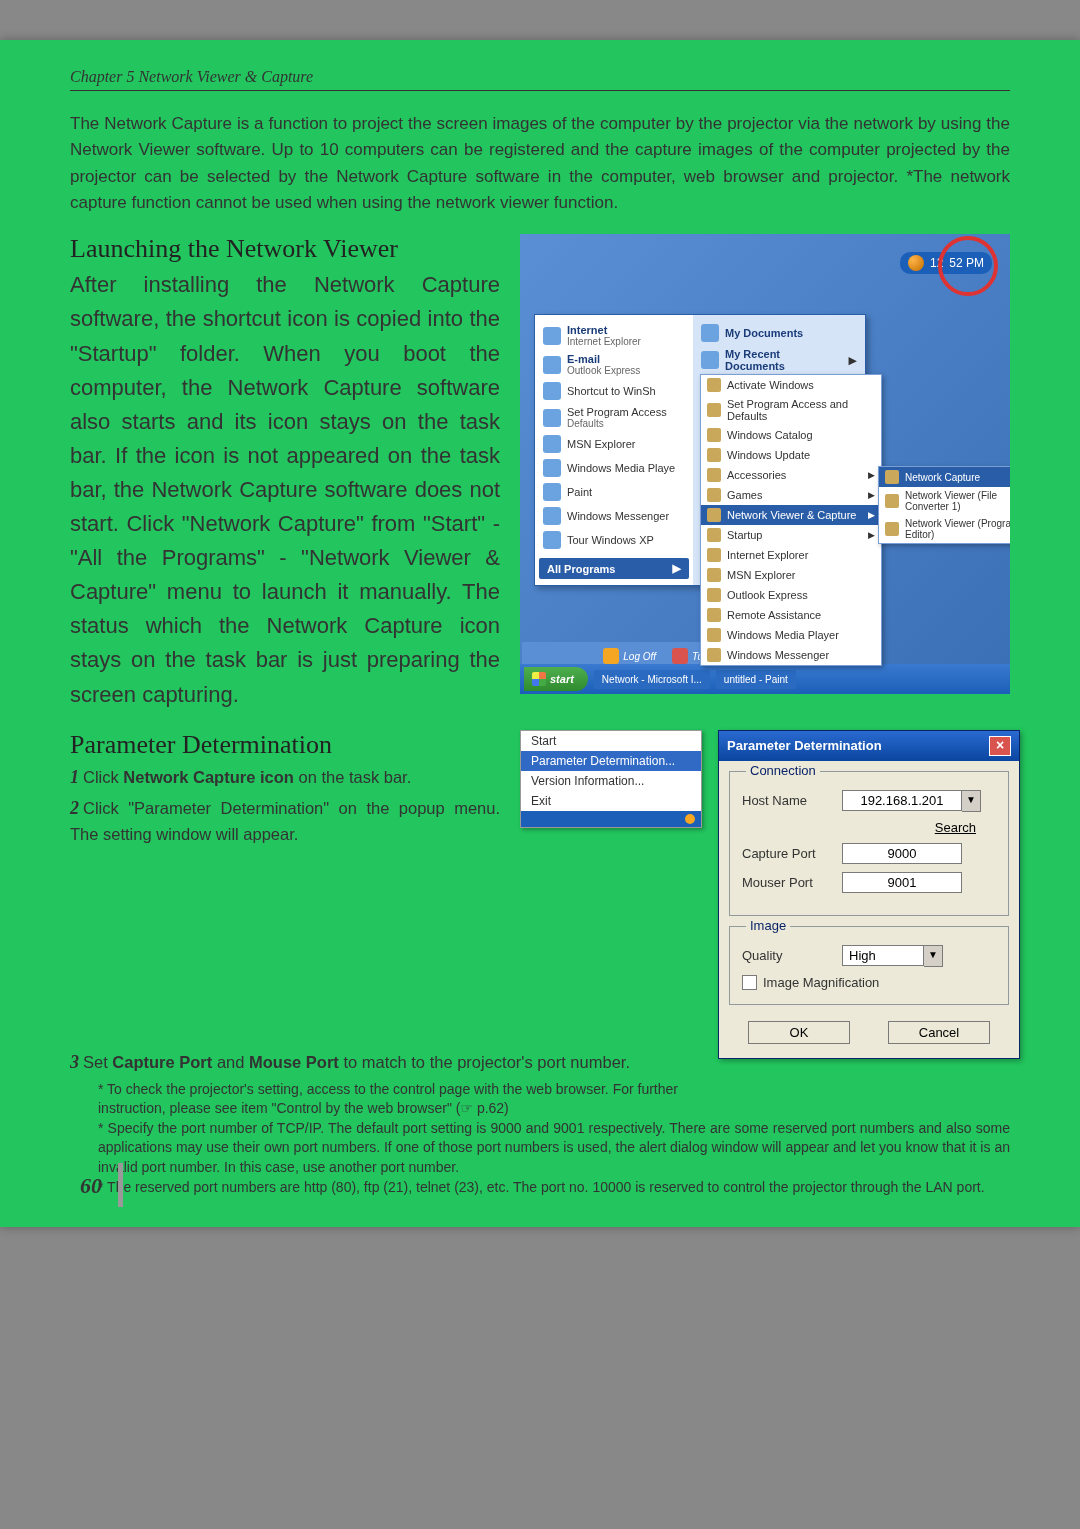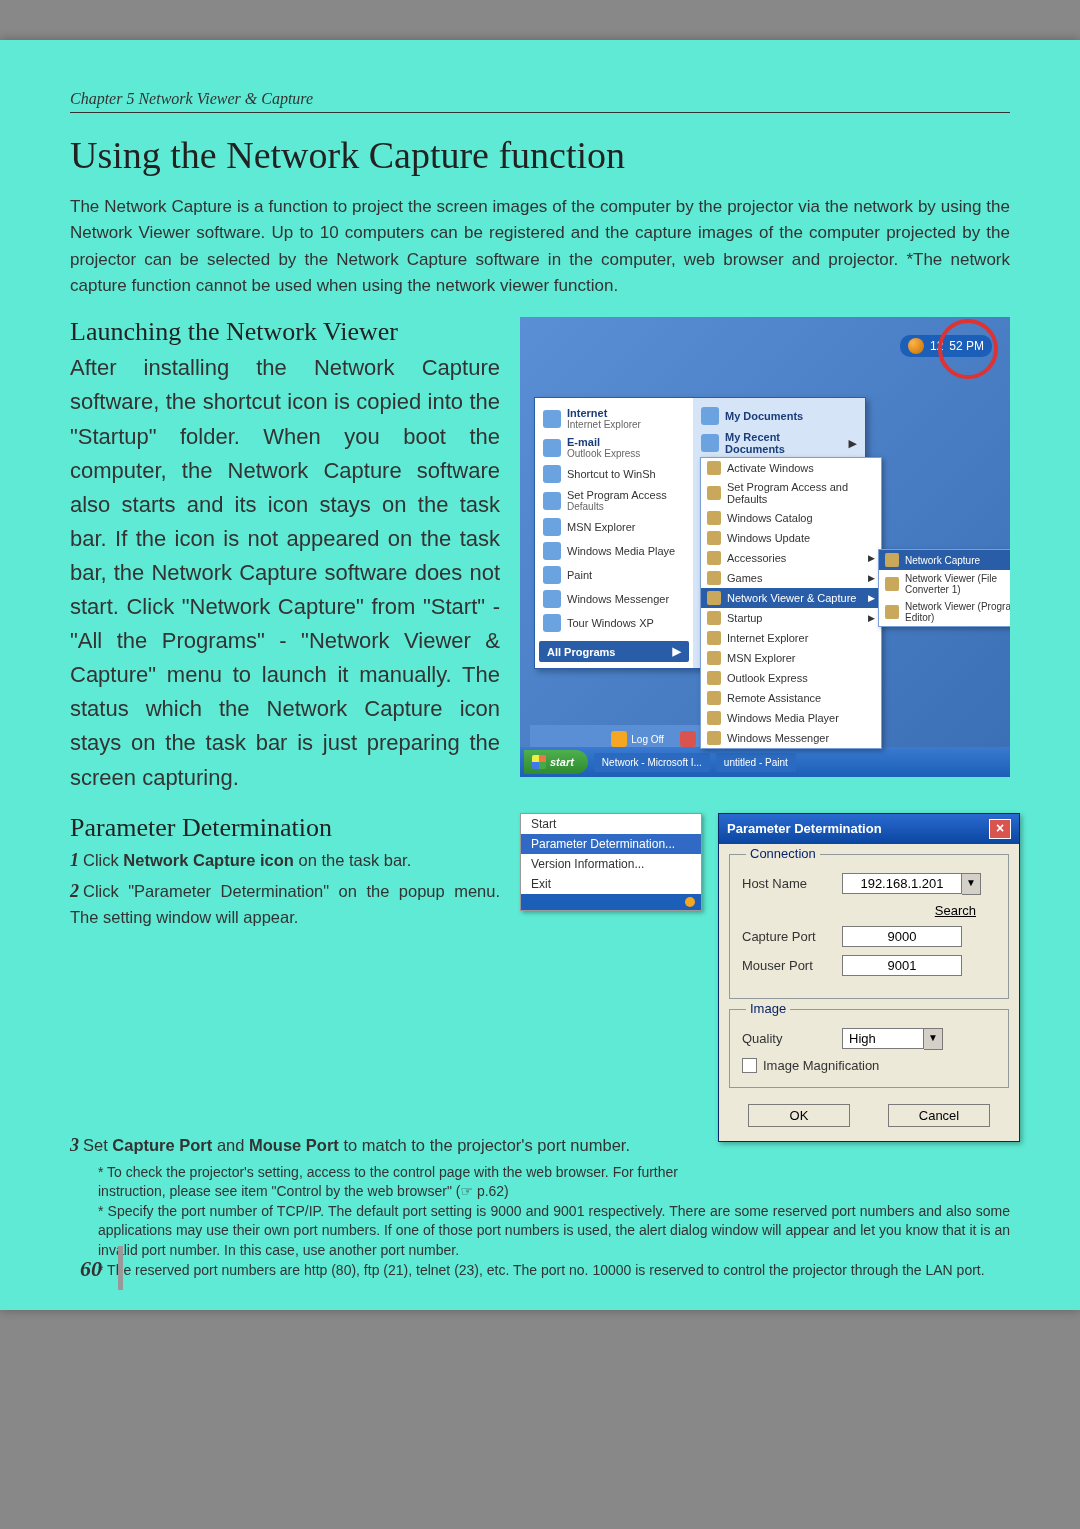--- a/index.html
+++ b/index.html
@@ -3,24 +3,24 @@
 <meta charset="utf-8">
 <style>
   body {
     margin: 0;
     padding: 0;
     background: #888;
     font-family: Georgia, 'Times New Roman', serif;
     width: 1080px;
   }
   .page {
-    background: #5eead4;
+    background: #22c55e;
     width: 940px;
     margin: 40px auto;
-    padding: 50px 70px 30px 70px;
+    padding: 28px 70px 30px 70px;
     box-shadow: 0 0 10px rgba(0,0,0,0.3);
     position: relative;
   }
   .chapter-line {
     border-bottom: 1px solid #333;
     padding-bottom: 4px;
     margin-bottom: 20px;
   }
   .chapter-line span {
     font-style: italic;
@@ -403,21 +403,20 @@
   }
 </style>
 </head>
 <body>
 
 <div class="page">
   <div class="chapter-line">
     <span>Chapter 5 Network Viewer &amp; Capture</span>
   </div>
 
-  <h1 class="main-title">Using the Network Capture function</h1>
 
   <p class="intro">The Network Capture is a function to project the screen images of the computer by the projector via the network by using the Network Viewer software. Up to 10 computers can be registered and the capture images of the computer projected by the projector can be selected by the Network Capture software in the computer, web browser and projector. *The network capture function cannot be used when using the network viewer function.</p>
 
   <div class="section-row">
     <div class="left-col">
       <h2 class="sub-title">Launching the Network Viewer</h2>
       <div class="body-text">After installing the Network Capture software, the shortcut icon is copied into the "Startup" folder. When you boot the computer, the Network Capture software also starts and its icon stays on the task bar. If the icon is not appeared on the task bar, the Network Capture software does not start. Click "Network Capture" from "Start" - "All the Programs" - "Network Viewer &amp; Capture" menu to launch it manually. The status which the Network Capture icon stays on the task bar is just preparing the screen capturing.</div>
     </div>
     <div class="right-col">
 
@@ -487,21 +486,21 @@
                 <span class="bold-label">My Documents</span>
               </div>
             <div class="start-item">
                 <div class="icn"></div>
                 <span class="bold-label">My Recent Documents</span>
                 <span class="arrow">▶</span>
               </div>
           </div>
         </div>
 
-        <div class="logoff-row" style="position:absolute; left:10px; top:408px; width:322px;">
+        <div class="logoff-row" style="position:absolute; left:2px; top:408px; width:322px;font-style:italic;">
           <div class="btn">
               <div class="orange-icn"></div>
               <span>Log Off</span>
             </div>
           <div class="btn">
               <div class="red-icn"></div>
               <span>Turn Off Computer</span>
             </div>
         </div>
 

